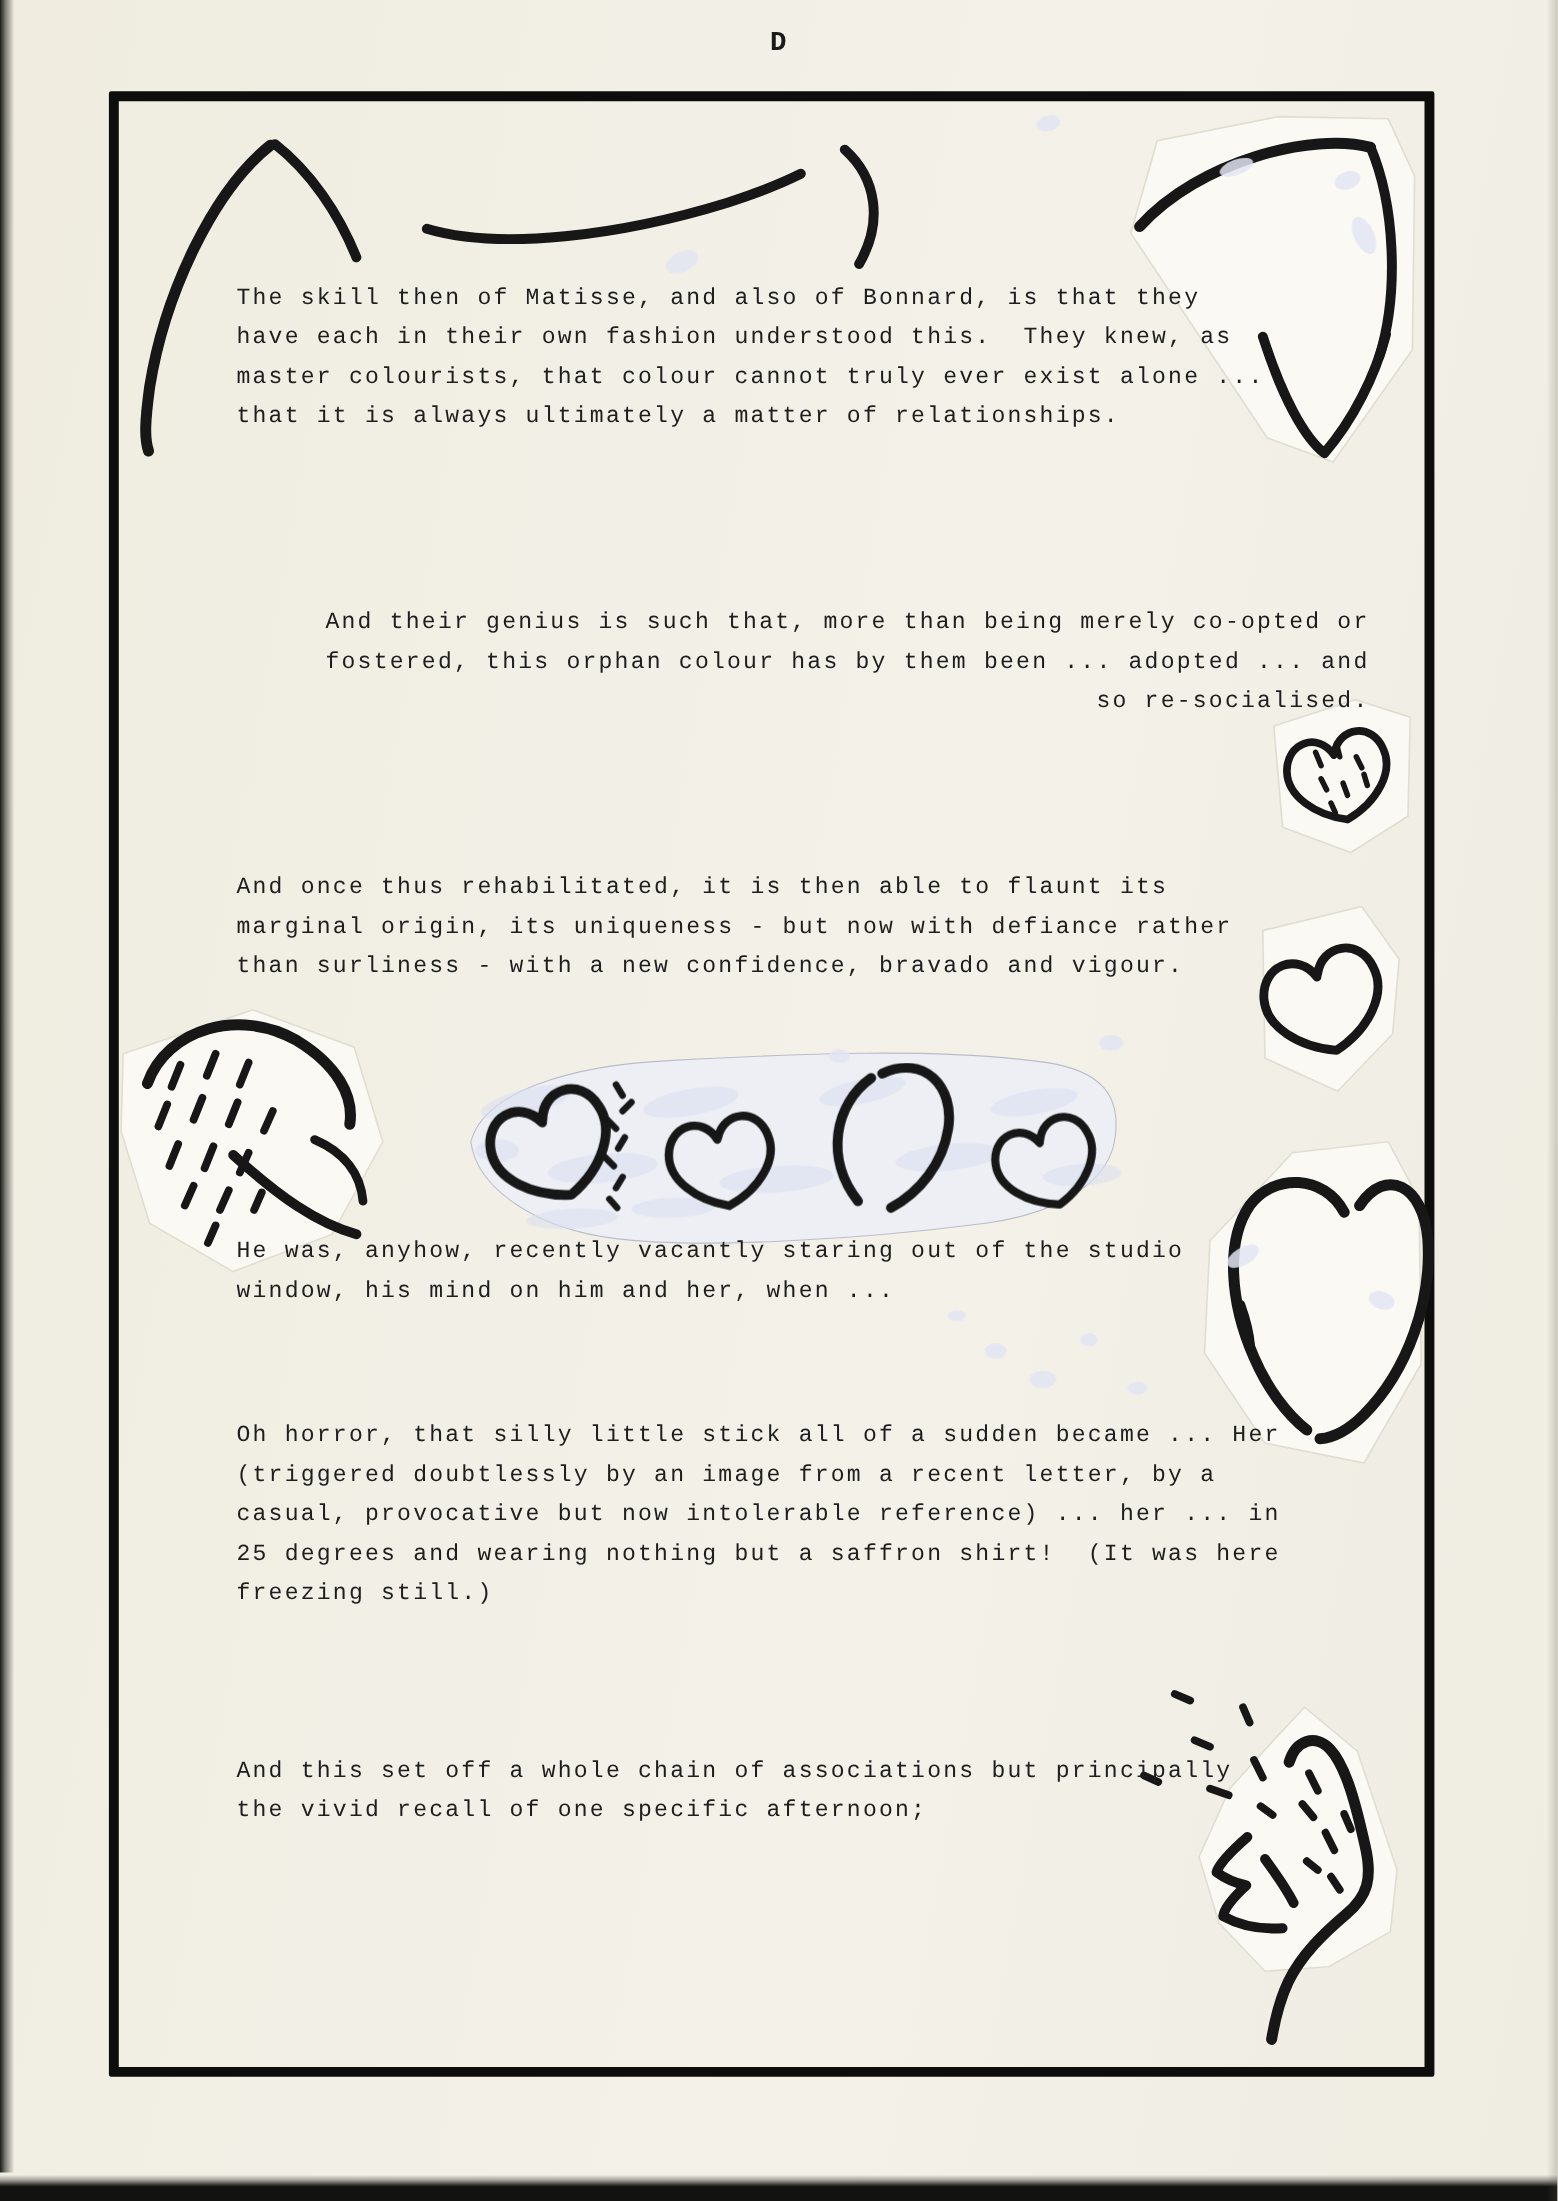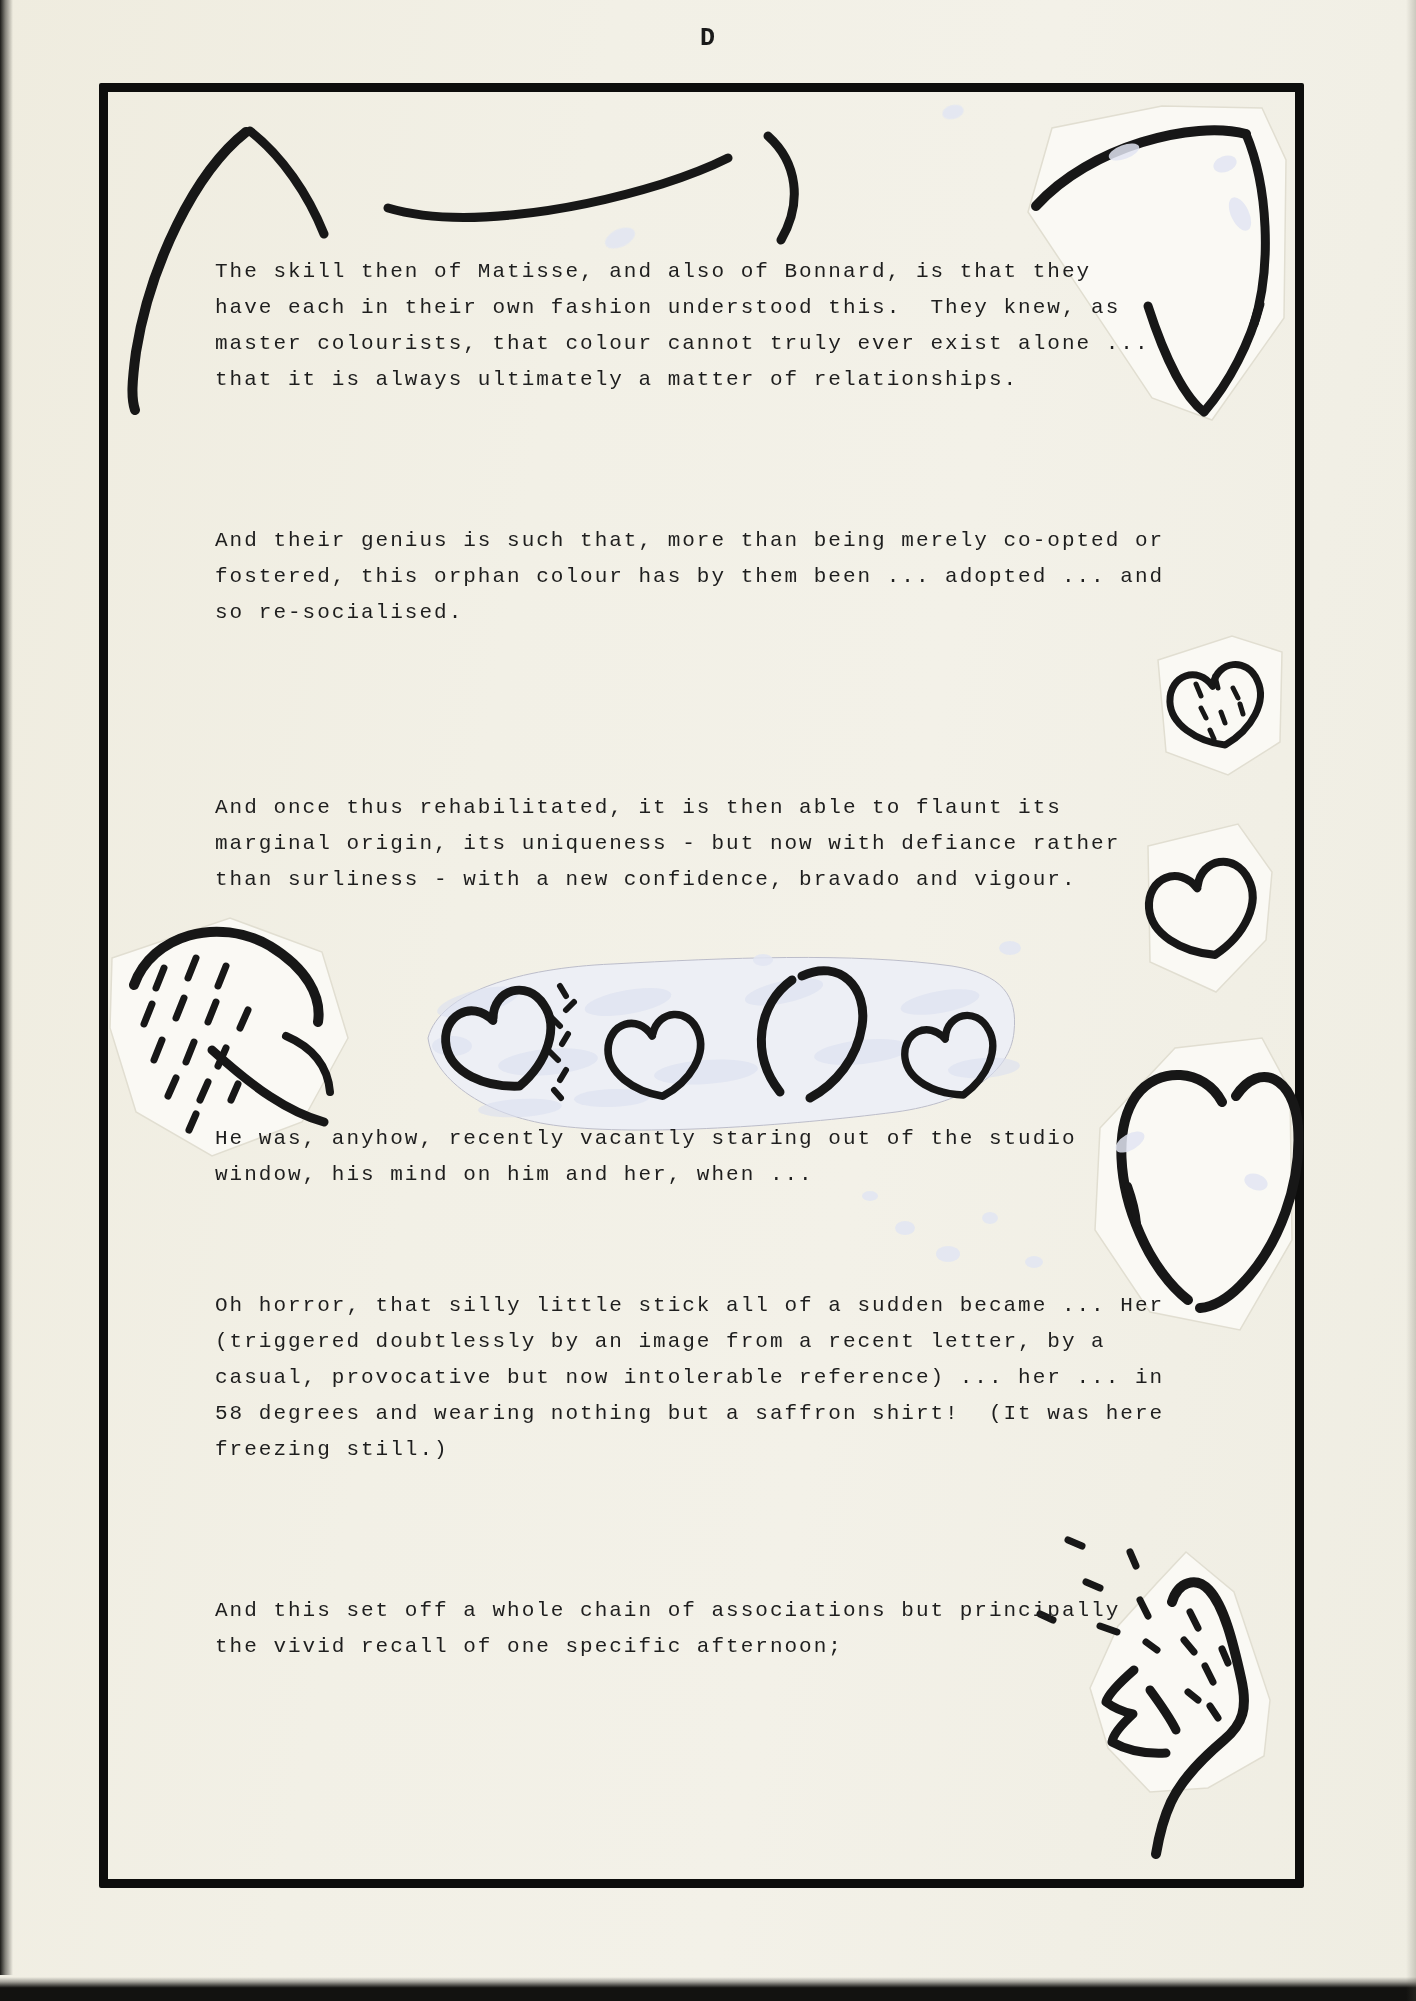--- a/index.html
+++ b/index.html
@@ -18,21 +18,21 @@
     position:absolute;left:700px;top:24px;font-size:25px;font-weight:bold;
     color:#1a1a1a;letter-spacing:1px;}
   .frame{
     position:absolute;left:99px;top:83px;width:1205px;height:1805px;
     border:9px solid #0d0d0c;border-radius:2px;box-sizing:border-box;z-index:1;}
   .doodles{position:absolute;left:0;top:0;z-index:2;pointer-events:none;}
   .para{
     position:absolute;left:215px;width:1030px;z-index:3;
     font-size:21px;letter-spacing:2px;line-height:36px;
     white-space:pre-wrap;color:#1e1e1e;}
-  .p1{top:254px;} .p2{top:523px;} .p3{top:790px;}
+  .p1{top:254px;} .p2{top:549px;text-align:right;} .p3{top:790px;}
   .p4{top:1121px;} .p5{top:1288px;} .p6{top:1593px;}
 </style>
 </head>
 <body>
 
 <div class="scan">
 
   <div class="edge-left"></div>
   <div class="edge-bottom"></div>
   <div class="edge-right"></div>
@@ -167,18 +167,18 @@
 fostered, this orphan colour has by them been ... adopted ... and
 so re-socialised.</div>
   <div class="para p3">And once thus rehabilitated, it is then able to flaunt its
 marginal origin, its uniqueness - but now with defiance rather
 than surliness - with a new confidence, bravado and vigour.</div>
   <div class="para p4">He was, anyhow, recently vacantly staring out of the studio
 window, his mind on him and her, when ...</div>
   <div class="para p5">Oh horror, that silly little stick all of a sudden became ... Her
 (triggered doubtlessly by an image from a recent letter, by a
 casual, provocative but now intolerable reference) ... her ... in
-58 degrees and wearing nothing but a saffron shirt!  (It was here
+25 degrees and wearing nothing but a saffron shirt!  (It was here
 freezing still.)</div>
   <div class="para p6">And this set off a whole chain of associations but principally
 the vivid recall of one specific afternoon;</div>
 
 </div>
 
 </body></html>

